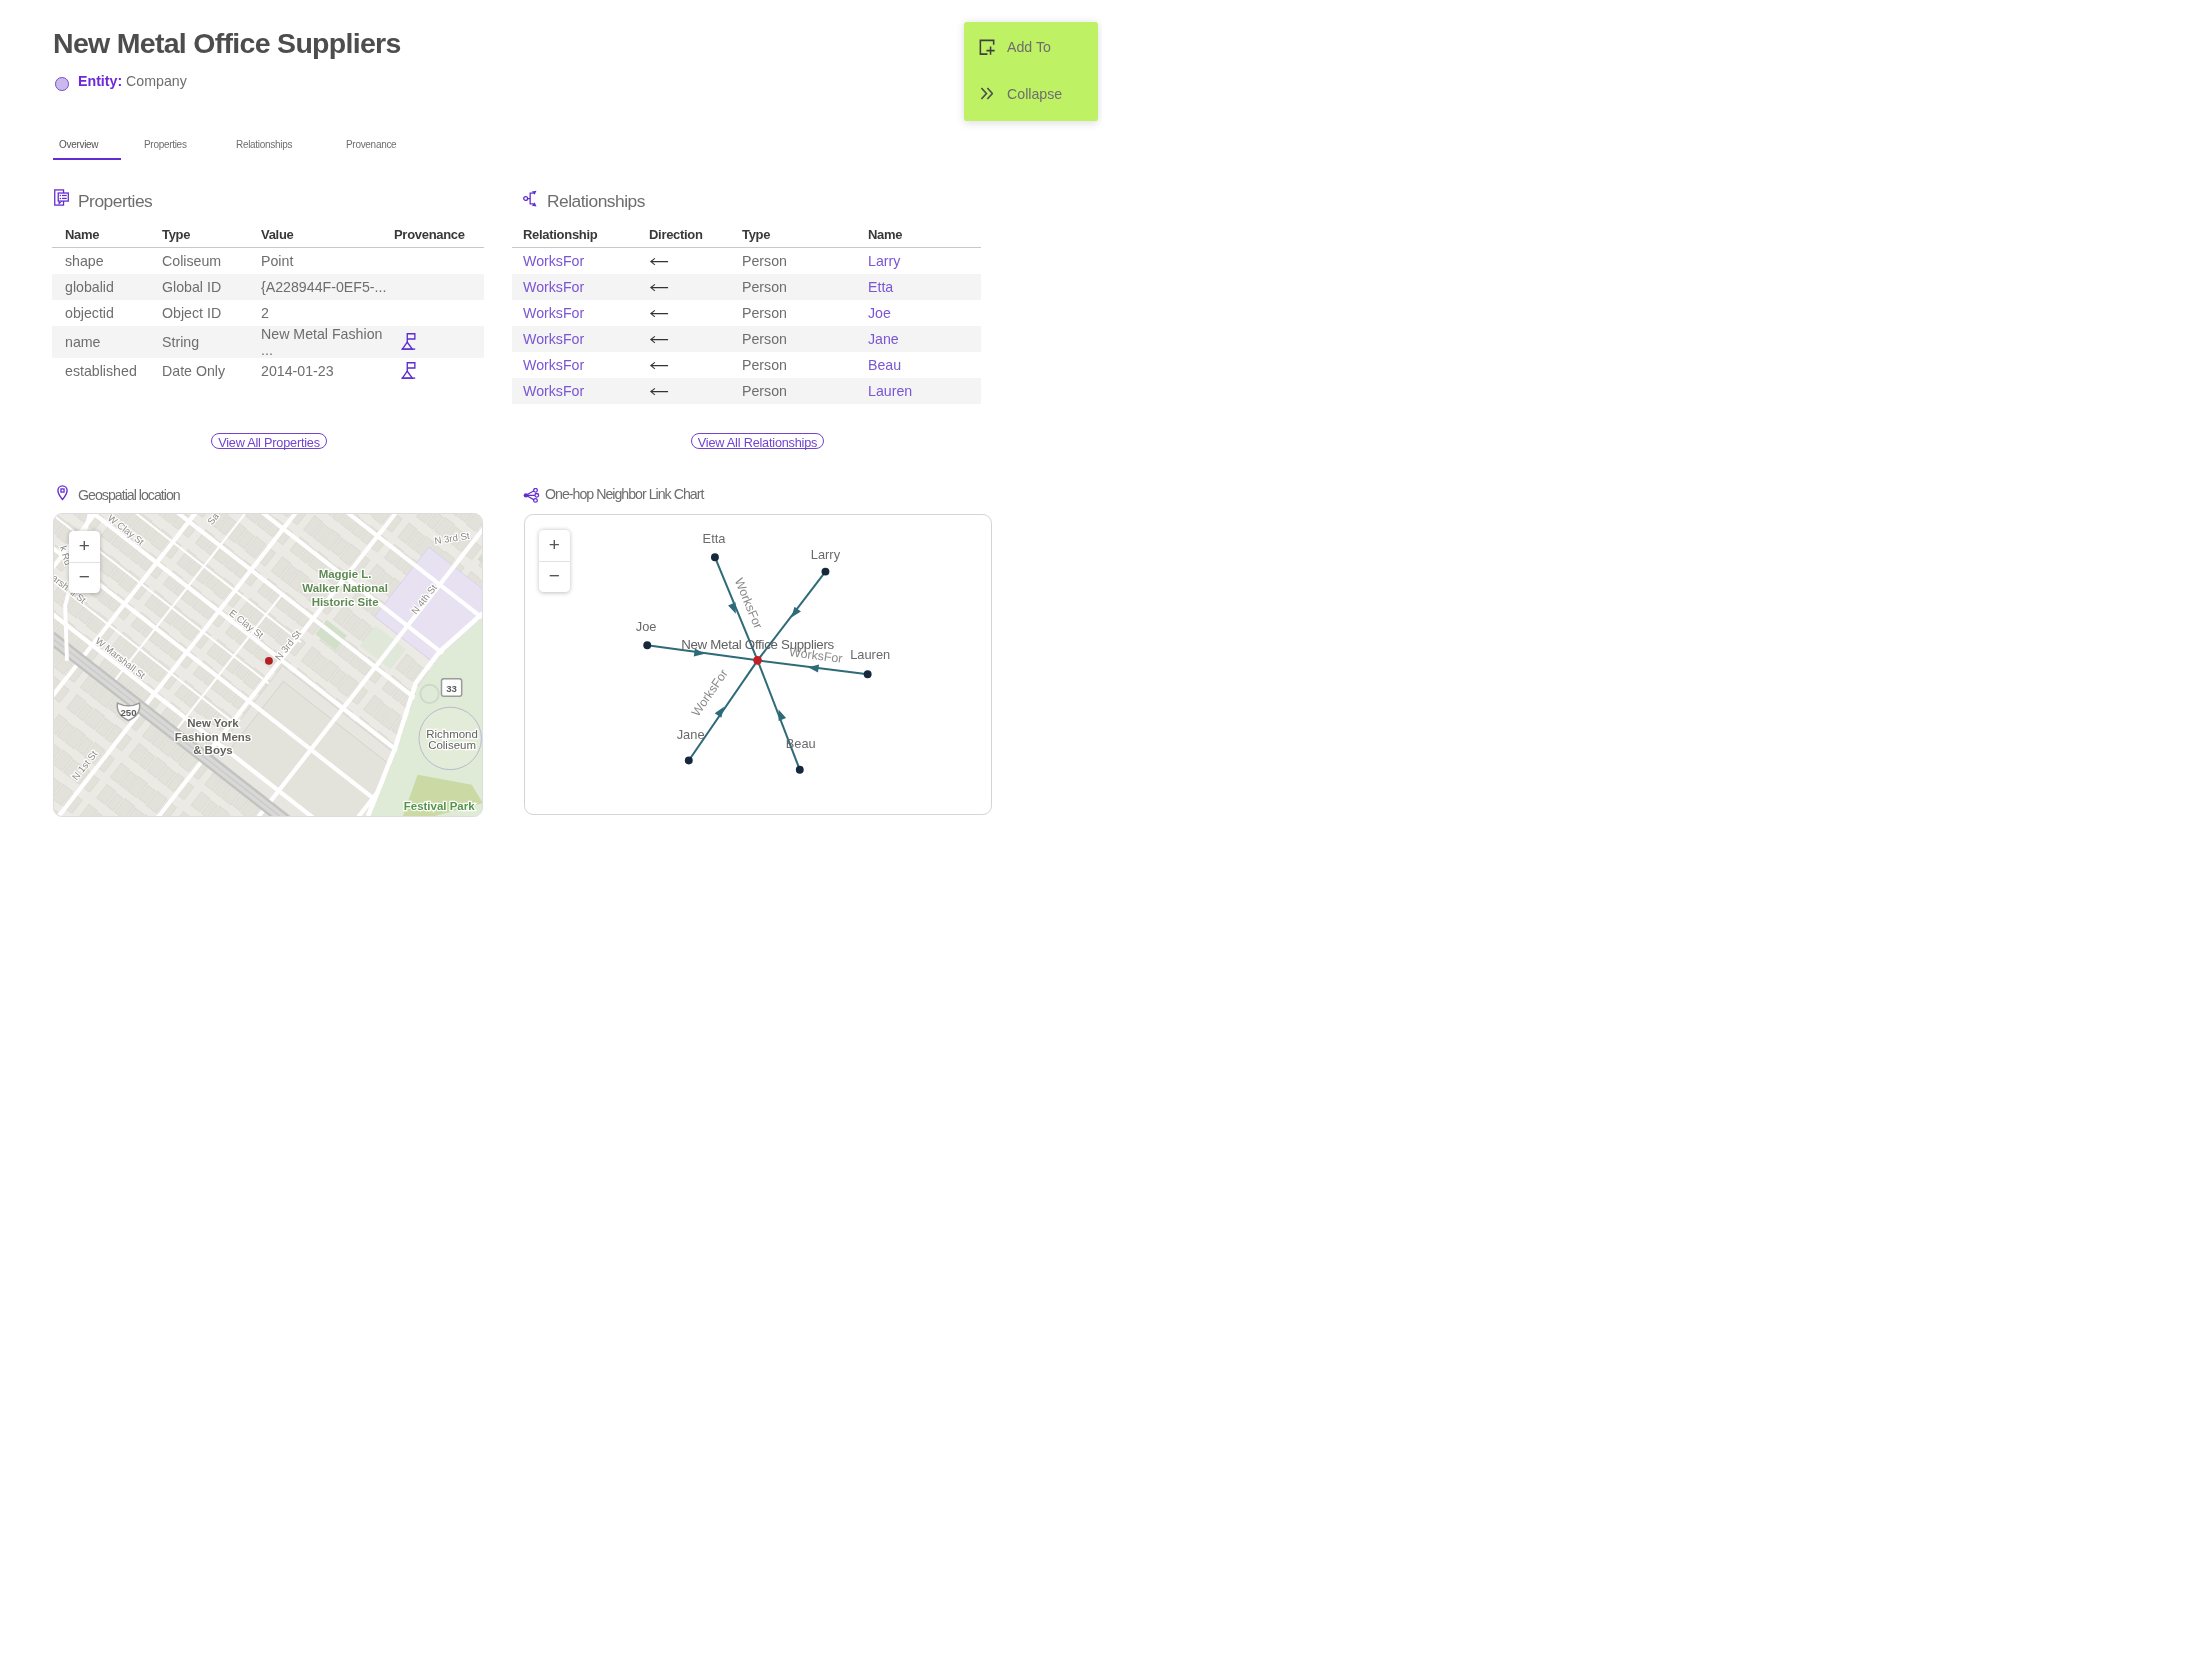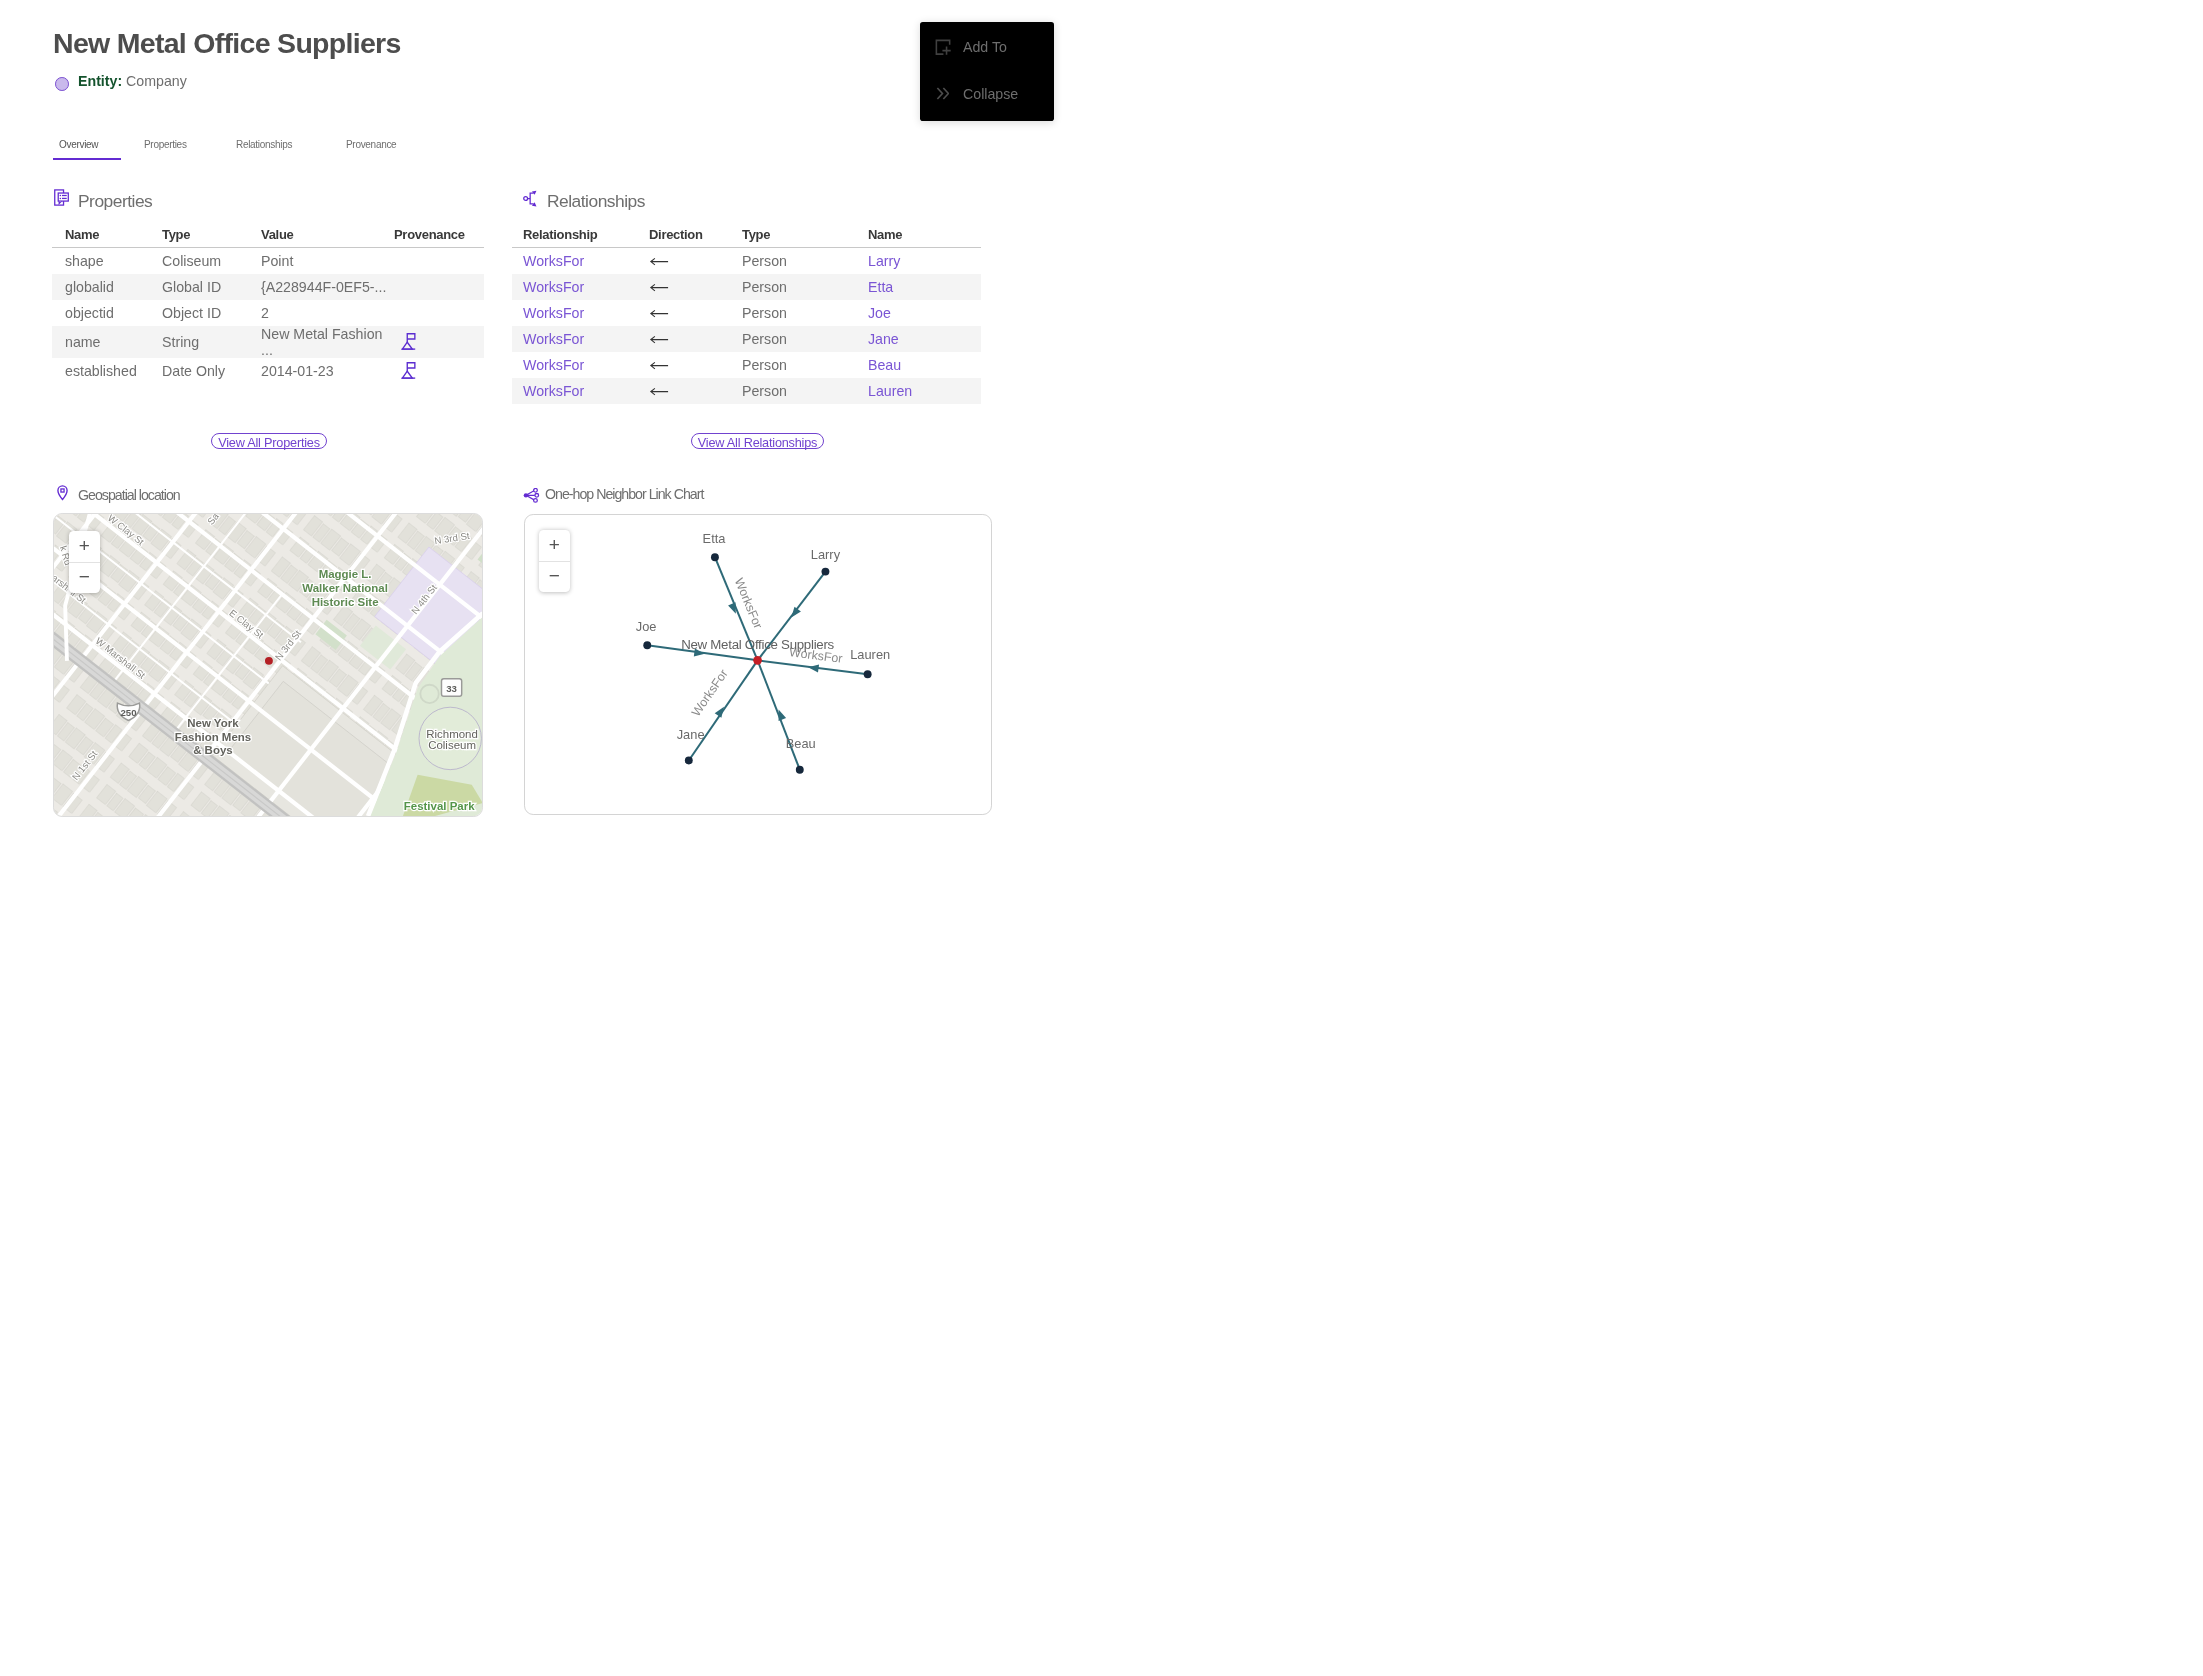--- a/index.html
+++ b/index.html
@@ -2,23 +2,23 @@
 <html style="font-size:14.7px"><head>
 <meta charset="utf-8">
 <style>
 * { margin:0; padding:0; box-sizing:border-box; }
 html,body { width:1102px; height:838px; background:#fff; }
 body { font-family:"Liberation Sans", sans-serif; position:relative; overflow:hidden; }
 .abs { position:absolute; }
 h1 { position:absolute; left:53px; top:27px; font-size:28.5px; font-weight:bold; color:#4d4d4d; letter-spacing:-0.7px; }
 .entity-dot { position:absolute; left:55px; top:77px; width:13.8px; height:13.8px; border-radius:50%; background:#c9b9ec; border:1.8px solid #7a4fd1; }
 .entity-txt { position:absolute; left:78px; top:73px; font-size:14.2px; color:#6e6e6e; }
-.entity-txt b { color:#14532d; }
-
-.topcard { position:absolute; left:920px; top:22px; width:134px; height:99px; background:#000000; border-radius:2.8px; box-shadow:0 1.8px 8.3px rgba(0,0,0,0.14); }
+.entity-txt b { color:#6d28d9; }
+
+.topcard { position:absolute; left:964px; top:22px; width:134px; height:99px; background:#bef264; border-radius:2.8px; box-shadow:0 1.8px 8.3px rgba(0,0,0,0.14); }
 .tc-row { position:absolute; left:14.7px; font-size:14.2px; color:#6e6e6e; }
 
 .tab { position:absolute; top:139px; font-size:10px; color:#6e6e6e; letter-spacing:-0.3px; }
 .tab.active { color:#545454; }
 .tab-line { position:absolute; left:53px; top:158px; width:68px; height:2.3px; background:#632bd2; }
 
 .sec-h { position:absolute; font-size:17.4px; color:#6e6e6e; letter-spacing:-0.5px; }
 .sub-h { position:absolute; font-size:14.2px; color:#6e6e6e; letter-spacing:-1px; }
 
 table.tbl { position:absolute; border-collapse:collapse; table-layout:fixed; font-size:14.2px; color:#6e6e6e; }

